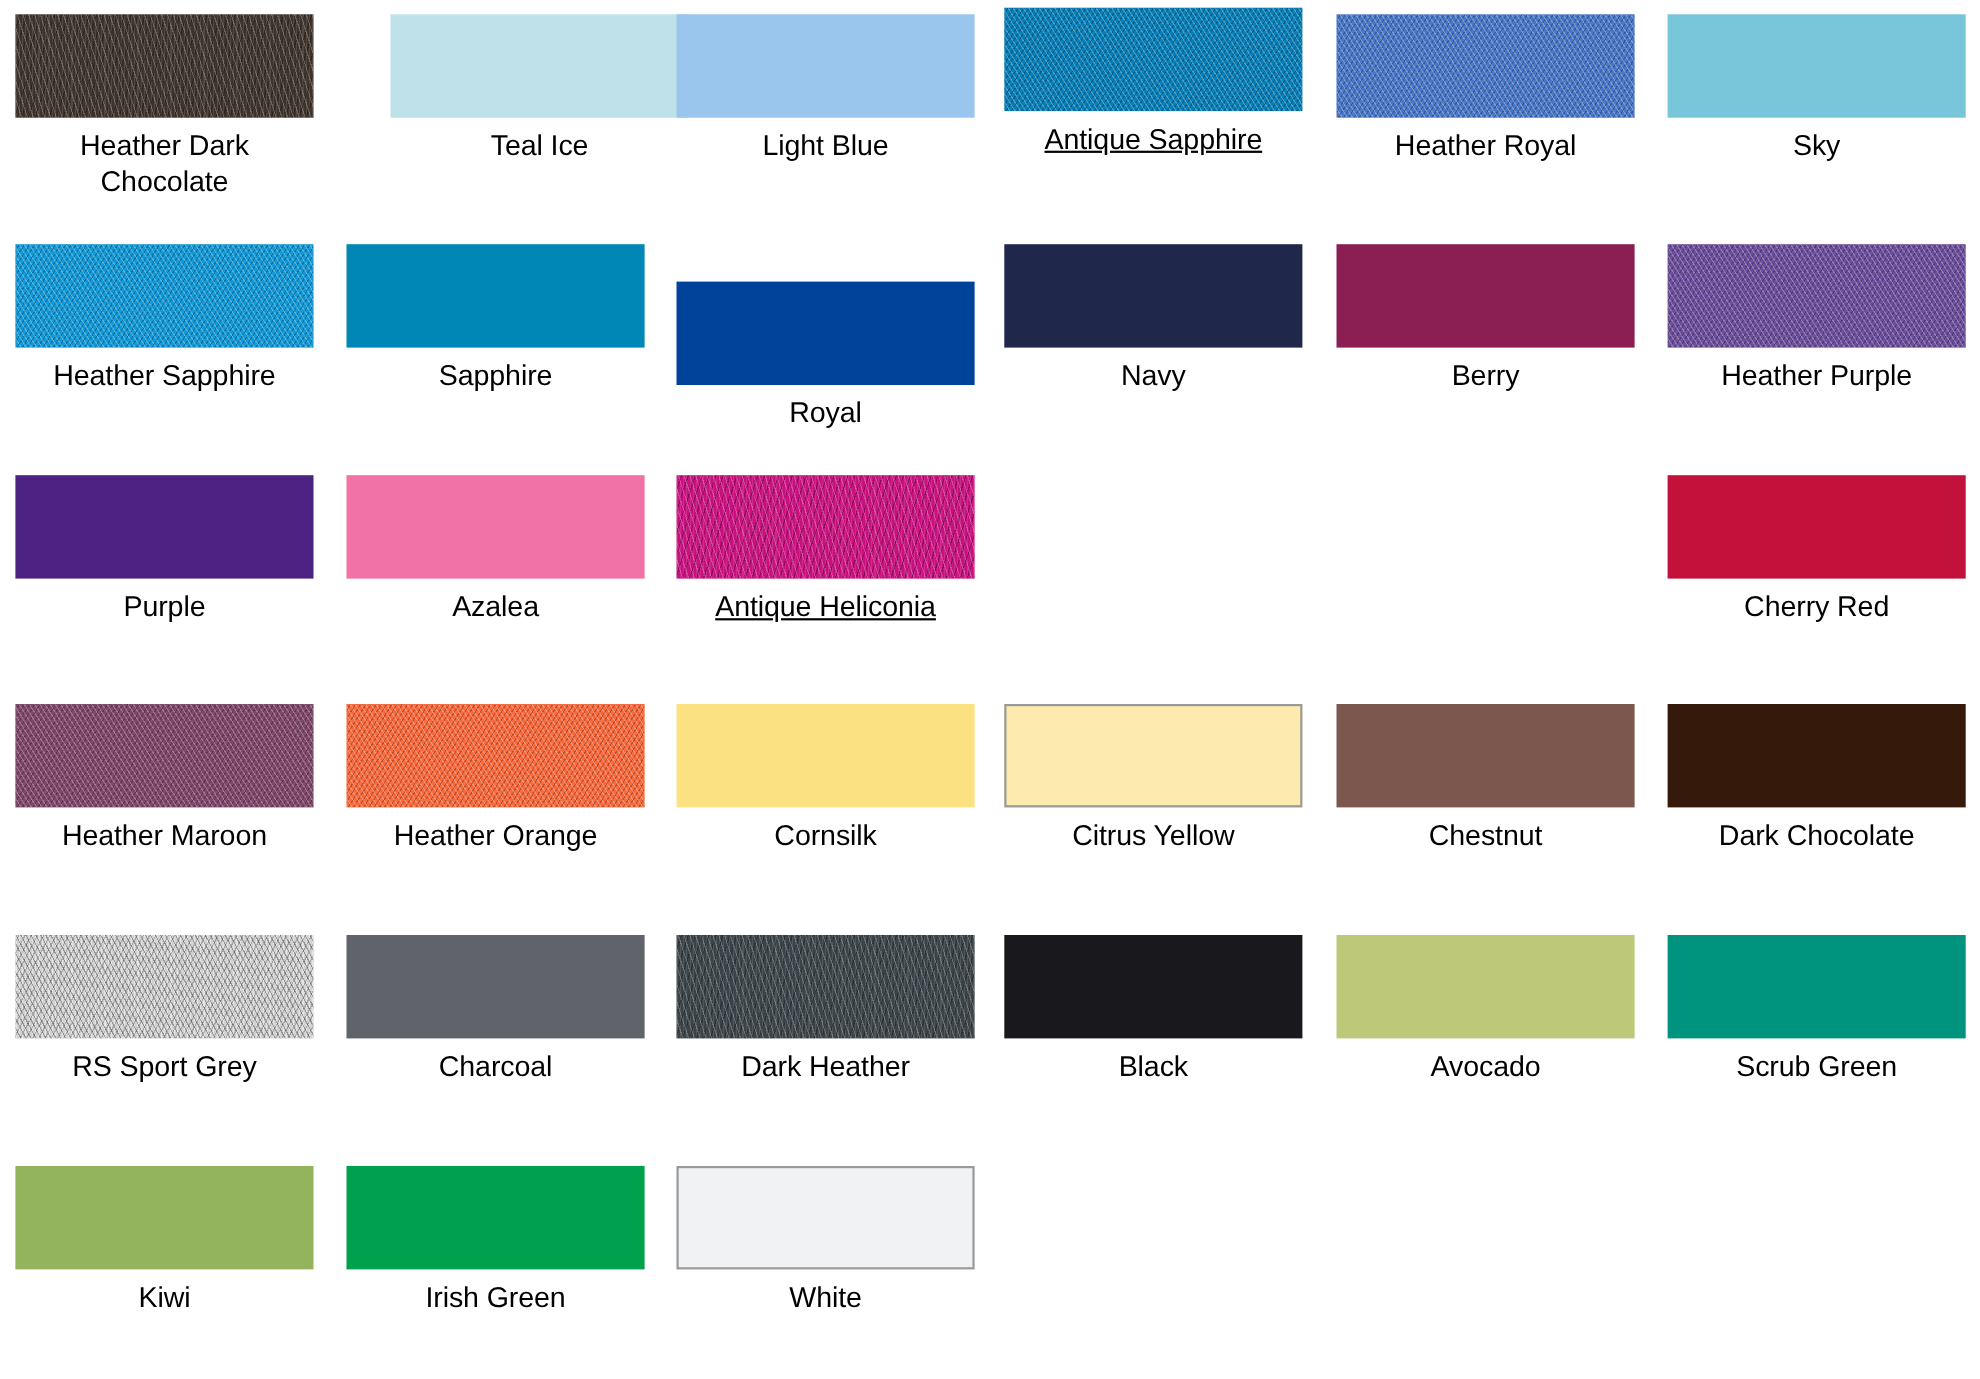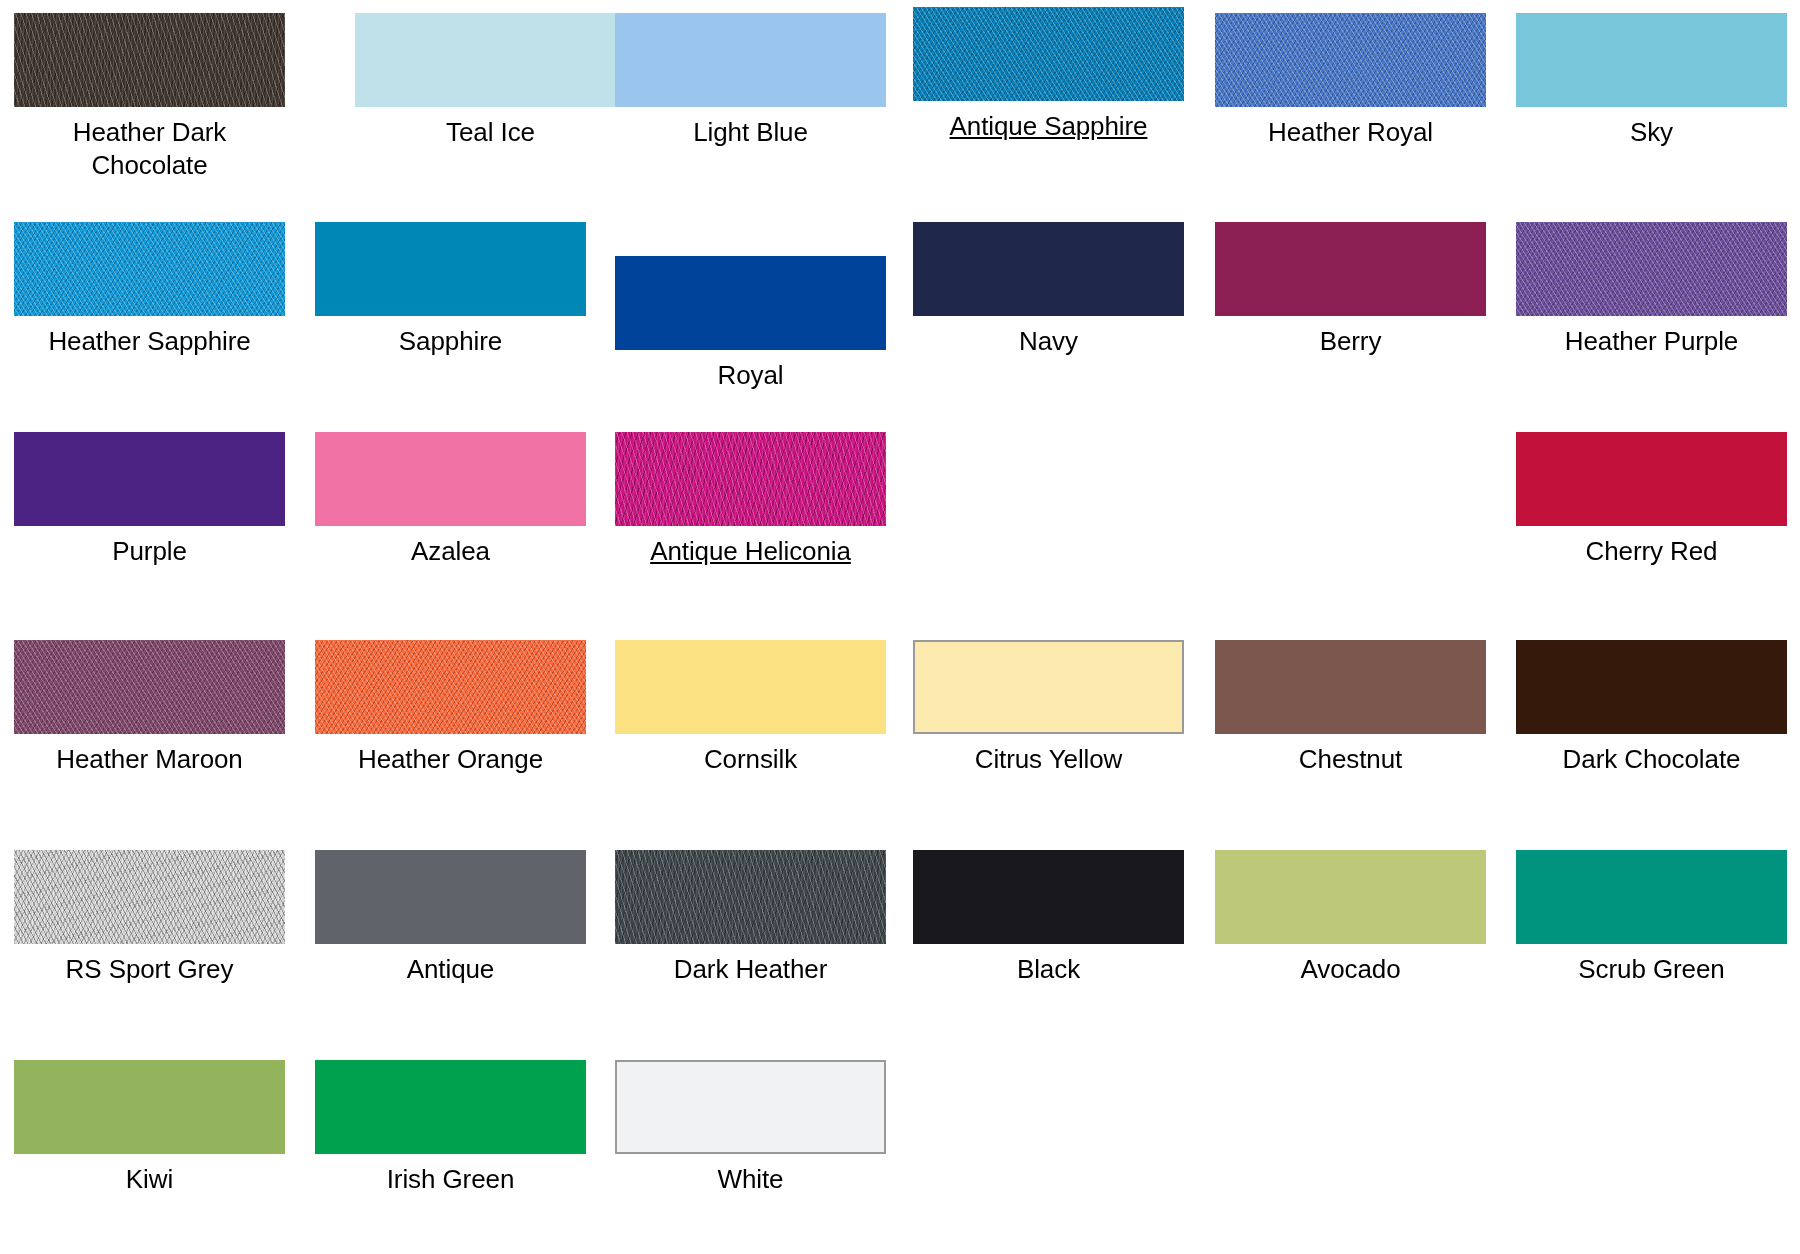--- a/index.html
+++ b/index.html
@@ -249,21 +249,21 @@
     <div class="swatch-cell" style="left: 14px; top: 850px;">
       <div class="swatch-chip" title="RS Sport Grey" style="background-color: rgb(210, 210, 210);">
         <div class="tex tex-light"></div>
       </div>
       <div class="swatch-label">RS Sport Grey</div>
     </div>
     <div class="swatch-cell" style="left: 315px; top: 850px;">
       <div class="swatch-chip" title="Charcoal" style="background-color: rgb(97, 99, 106);">
         <div class="tex tex-none"></div>
       </div>
-      <div class="swatch-label">Antique</div>
+      <div class="swatch-label">Charcoal</div>
     </div>
     <div class="swatch-cell" style="left: 615px; top: 850px;">
       <div class="swatch-chip" title="Dark Heather" style="background-color: rgb(59, 67, 72);">
         <div class="tex tex-speckle"></div>
       </div>
       <div class="swatch-label">Dark Heather</div>
     </div>
     <div class="swatch-cell" style="left: 913px; top: 850px;">
       <div class="swatch-chip" title="Black" style="background-color: rgb(25, 25, 29);">
         <div class="tex tex-none"></div>

